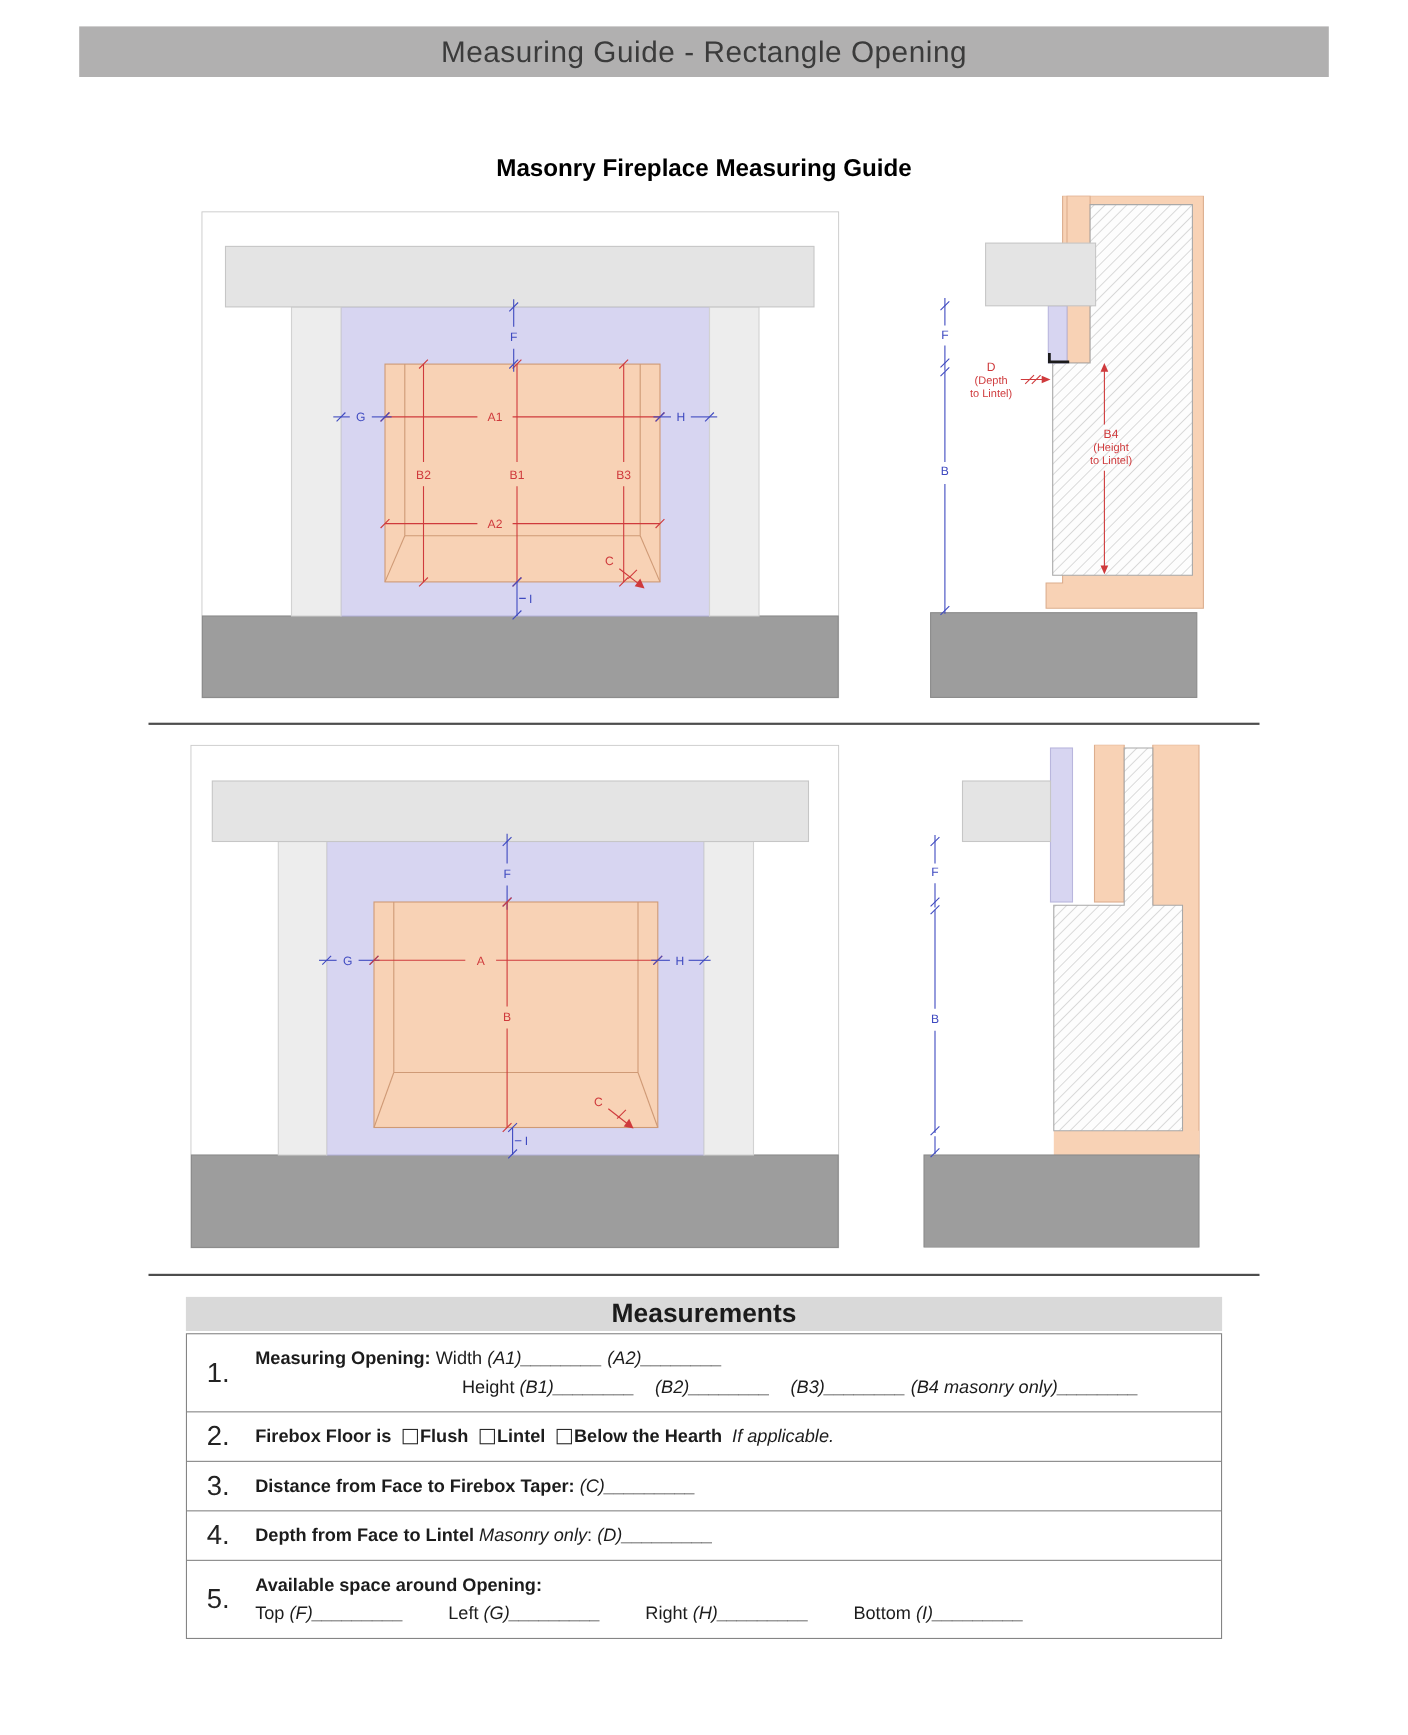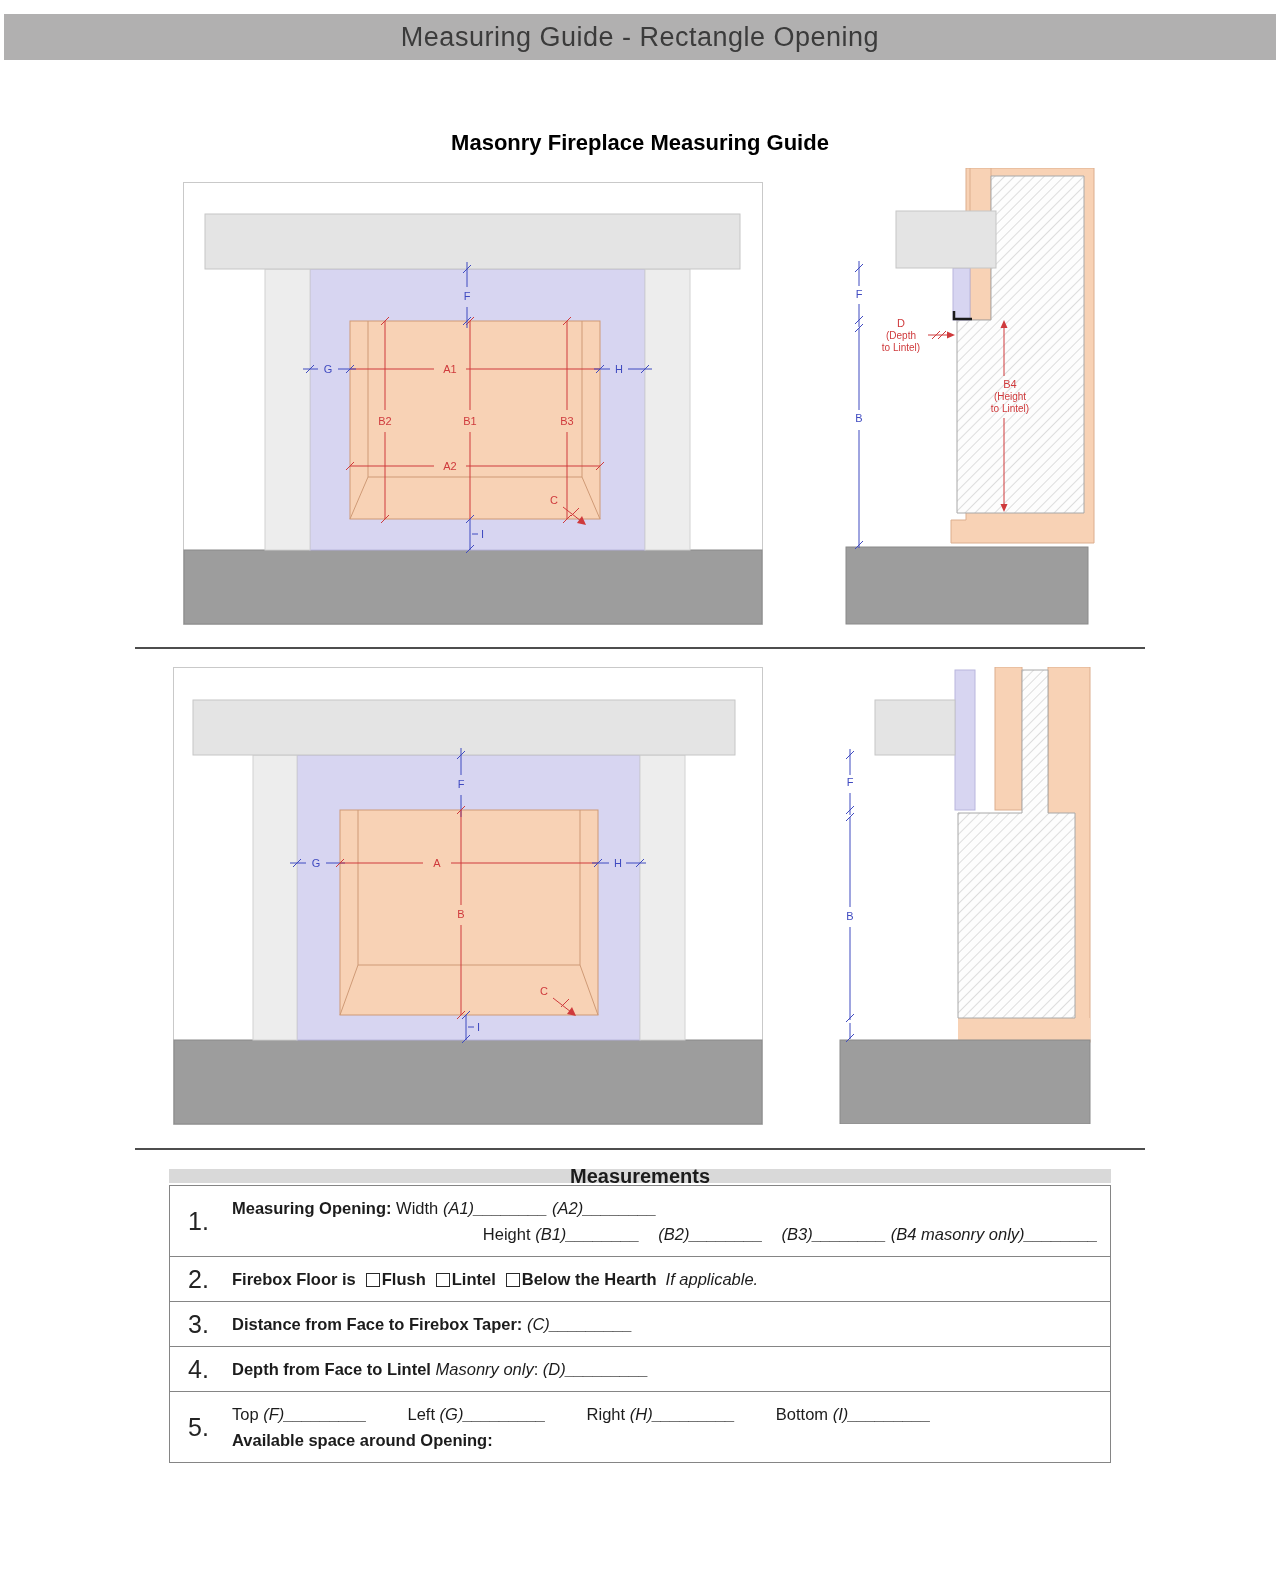--- a/index.html
+++ b/index.html
@@ -1,19 +1,19 @@
 <!DOCTYPE html>
 <html><head>
 <meta charset="utf-8">
 <style>
   *{margin:0;padding:0;box-sizing:border-box;}
   html,body{background:#ffffff;}
   body{width:1280px;min-height:1577px;font-family:"Liberation Sans",sans-serif;color:#1c1c1c;}
 
-  .title-bar{width:1272px;height:46px;margin:14px auto 0;background:#b1b0b0;display:flex;align-items:center;justify-content:center;}
+  .title-bar{width:1136px;height:46px;margin:24px auto 0;background:#b1b0b0;display:flex;align-items:center;justify-content:center;}
   .title-bar h1{font-size:27px;font-weight:400;color:#3b3b3b;letter-spacing:.5px;}
 
   .section-heading{text-align:center;font-size:22px;font-weight:bold;color:#000000;}
   .masonry-heading{margin-top:70px;}
   .zc-heading{margin-top:32px;}
 
   .diagram-row{display:flex;align-items:flex-start;}
   .masonry-row{margin-top:12px;padding-left:183px;gap:81px;}
   .masonry-row .front{margin-top:14px;}
   .zc-row{margin-top:18px;padding-left:173px;gap:75px;}
@@ -37,29 +37,29 @@
   .masonry-nostroke{fill:#f8d2b5;}
   .lintel{fill:none;stroke:#1b1b1b;stroke-width:2.5;}
   g.red line{stroke:#cf3a3c;stroke-width:1;}
   g.red text{fill:#cf3a3c;}
   g.red polygon{fill:#cf3a3c;stroke:none;}
   g.blue line{stroke:#3f4ac0;stroke-width:1;}
   g.blue text{fill:#3f4ac0;}
 
   
   .measurements{width:942px;margin:19px auto 30px;}
-  .m-header{background:#d9d9d9;height:14px;display:flex;align-items:center;justify-content:center;font-size:20px;font-weight:bold;color:#1b1b1b;margin-bottom:2px;}
+  .m-header{background:#d9d9d9;height:31px;display:flex;align-items:center;justify-content:center;font-size:24px;font-weight:bold;color:#1b1b1b;margin-bottom:2px;}
   .m-table{border:1px solid #858585;background:#fff;}
   .m-row{display:flex;border-top:1px solid #858585;}
   .m-row:first-child{border-top:none;}
   .m-num{width:62px;display:flex;align-items:center;padding-left:18px;font-size:25px;font-weight:400;color:#232323;}
   .m-content{flex:1;padding:9px 12px 9px 0;font-size:16.5px;line-height:1.58;}
   .b{font-weight:bold;}
   .i{font-style:italic;}
-  .m-line2{padding-left:188px;text-align:right;}
+  .m-line2{padding-left:188px;}
   .gap-sm{margin-left:14px;}
   .gap-md{}
   .gap-lg{margin-right:36px;}
   .cb{display:inline-block;width:14px;height:14px;border:1.6px solid #2a2a2a;background:#fff;vertical-align:-2px;margin:0 2px 0 10px;}
   .note-gap{margin-left:9px;}
 </style>
 </head>
 <body>
 
 <header class="title-bar">
@@ -366,29 +366,29 @@
         <span class="b">Depth from Face to Lintel</span>
         <span class="i">Masonry only</span><span>:</span>
         <span class="i">(D)_________</span>
       </div>
     </div>
 
     <div class="m-row">
       <div class="m-num">5.</div>
       <div class="m-content">
         <div class="m-line">
+          <span class="b">Available space around Opening:</span>
+        </div>
+        <div class="m-line">
           <span>Top</span>
           <span class="i gap-lg">(F)_________</span>
           <span>Left</span>
           <span class="i gap-lg">(G)_________</span>
           <span>Right</span>
           <span class="i gap-lg">(H)_________</span>
           <span>Bottom</span>
           <span class="i">(I)_________</span>
         </div>
-        <div class="m-line">
-          <span class="b">Available space around Opening:</span>
-        </div>
       </div>
     </div>
 
   </div>
 </section>
 
 </body></html>

